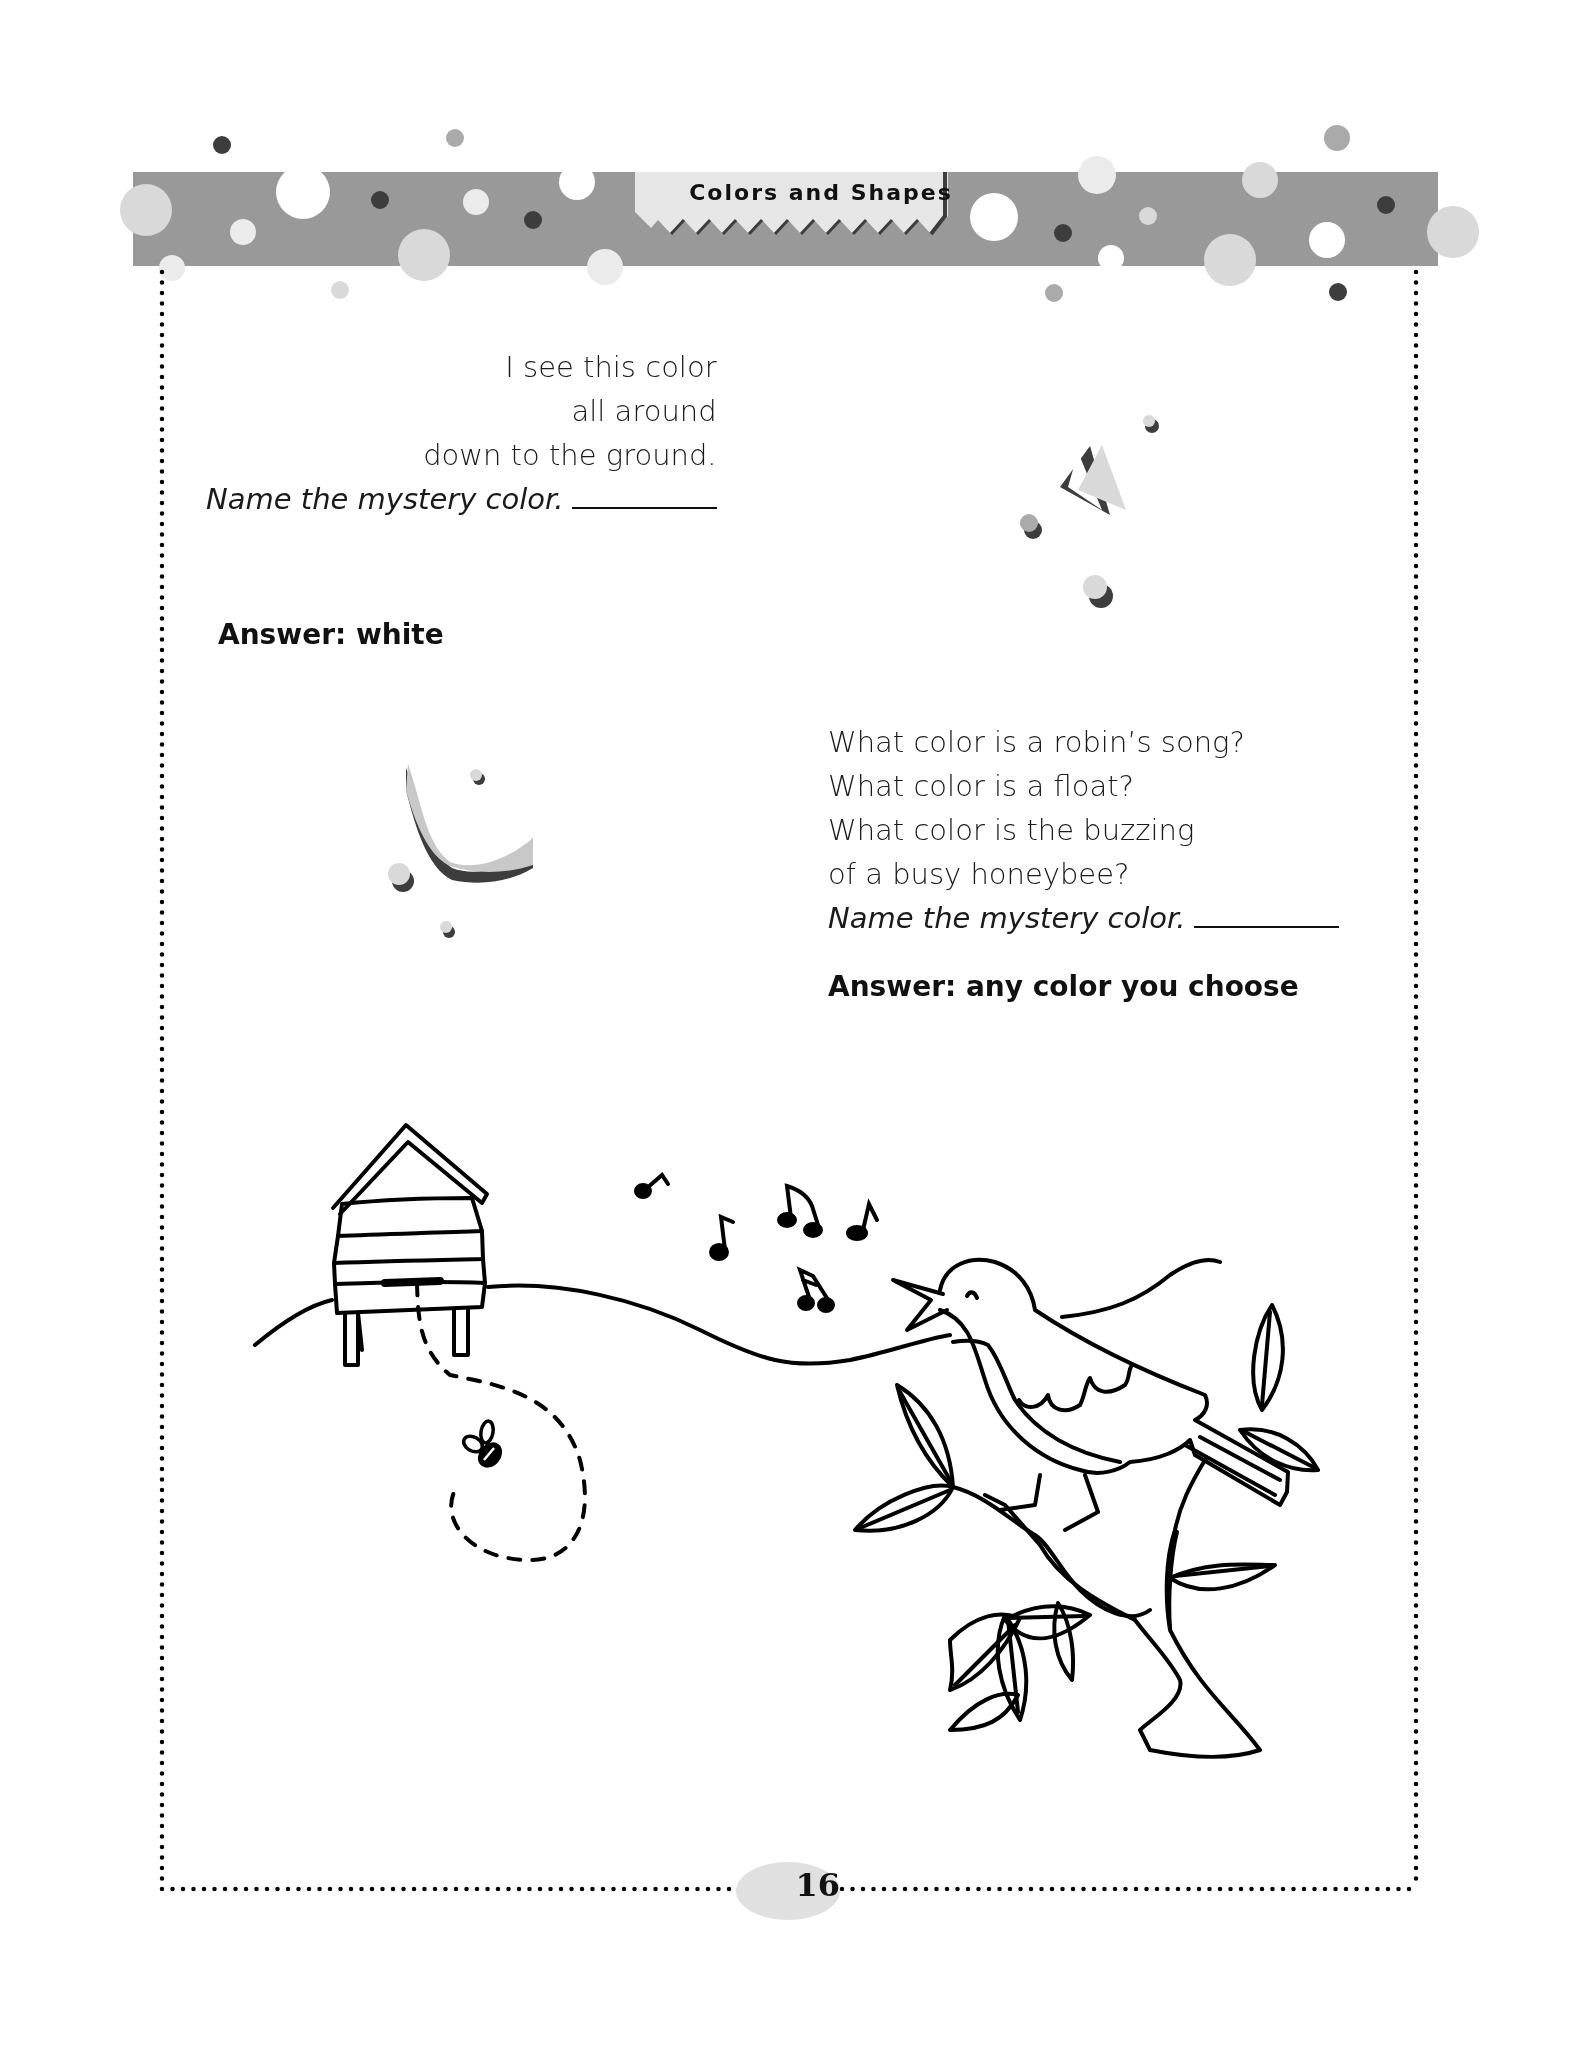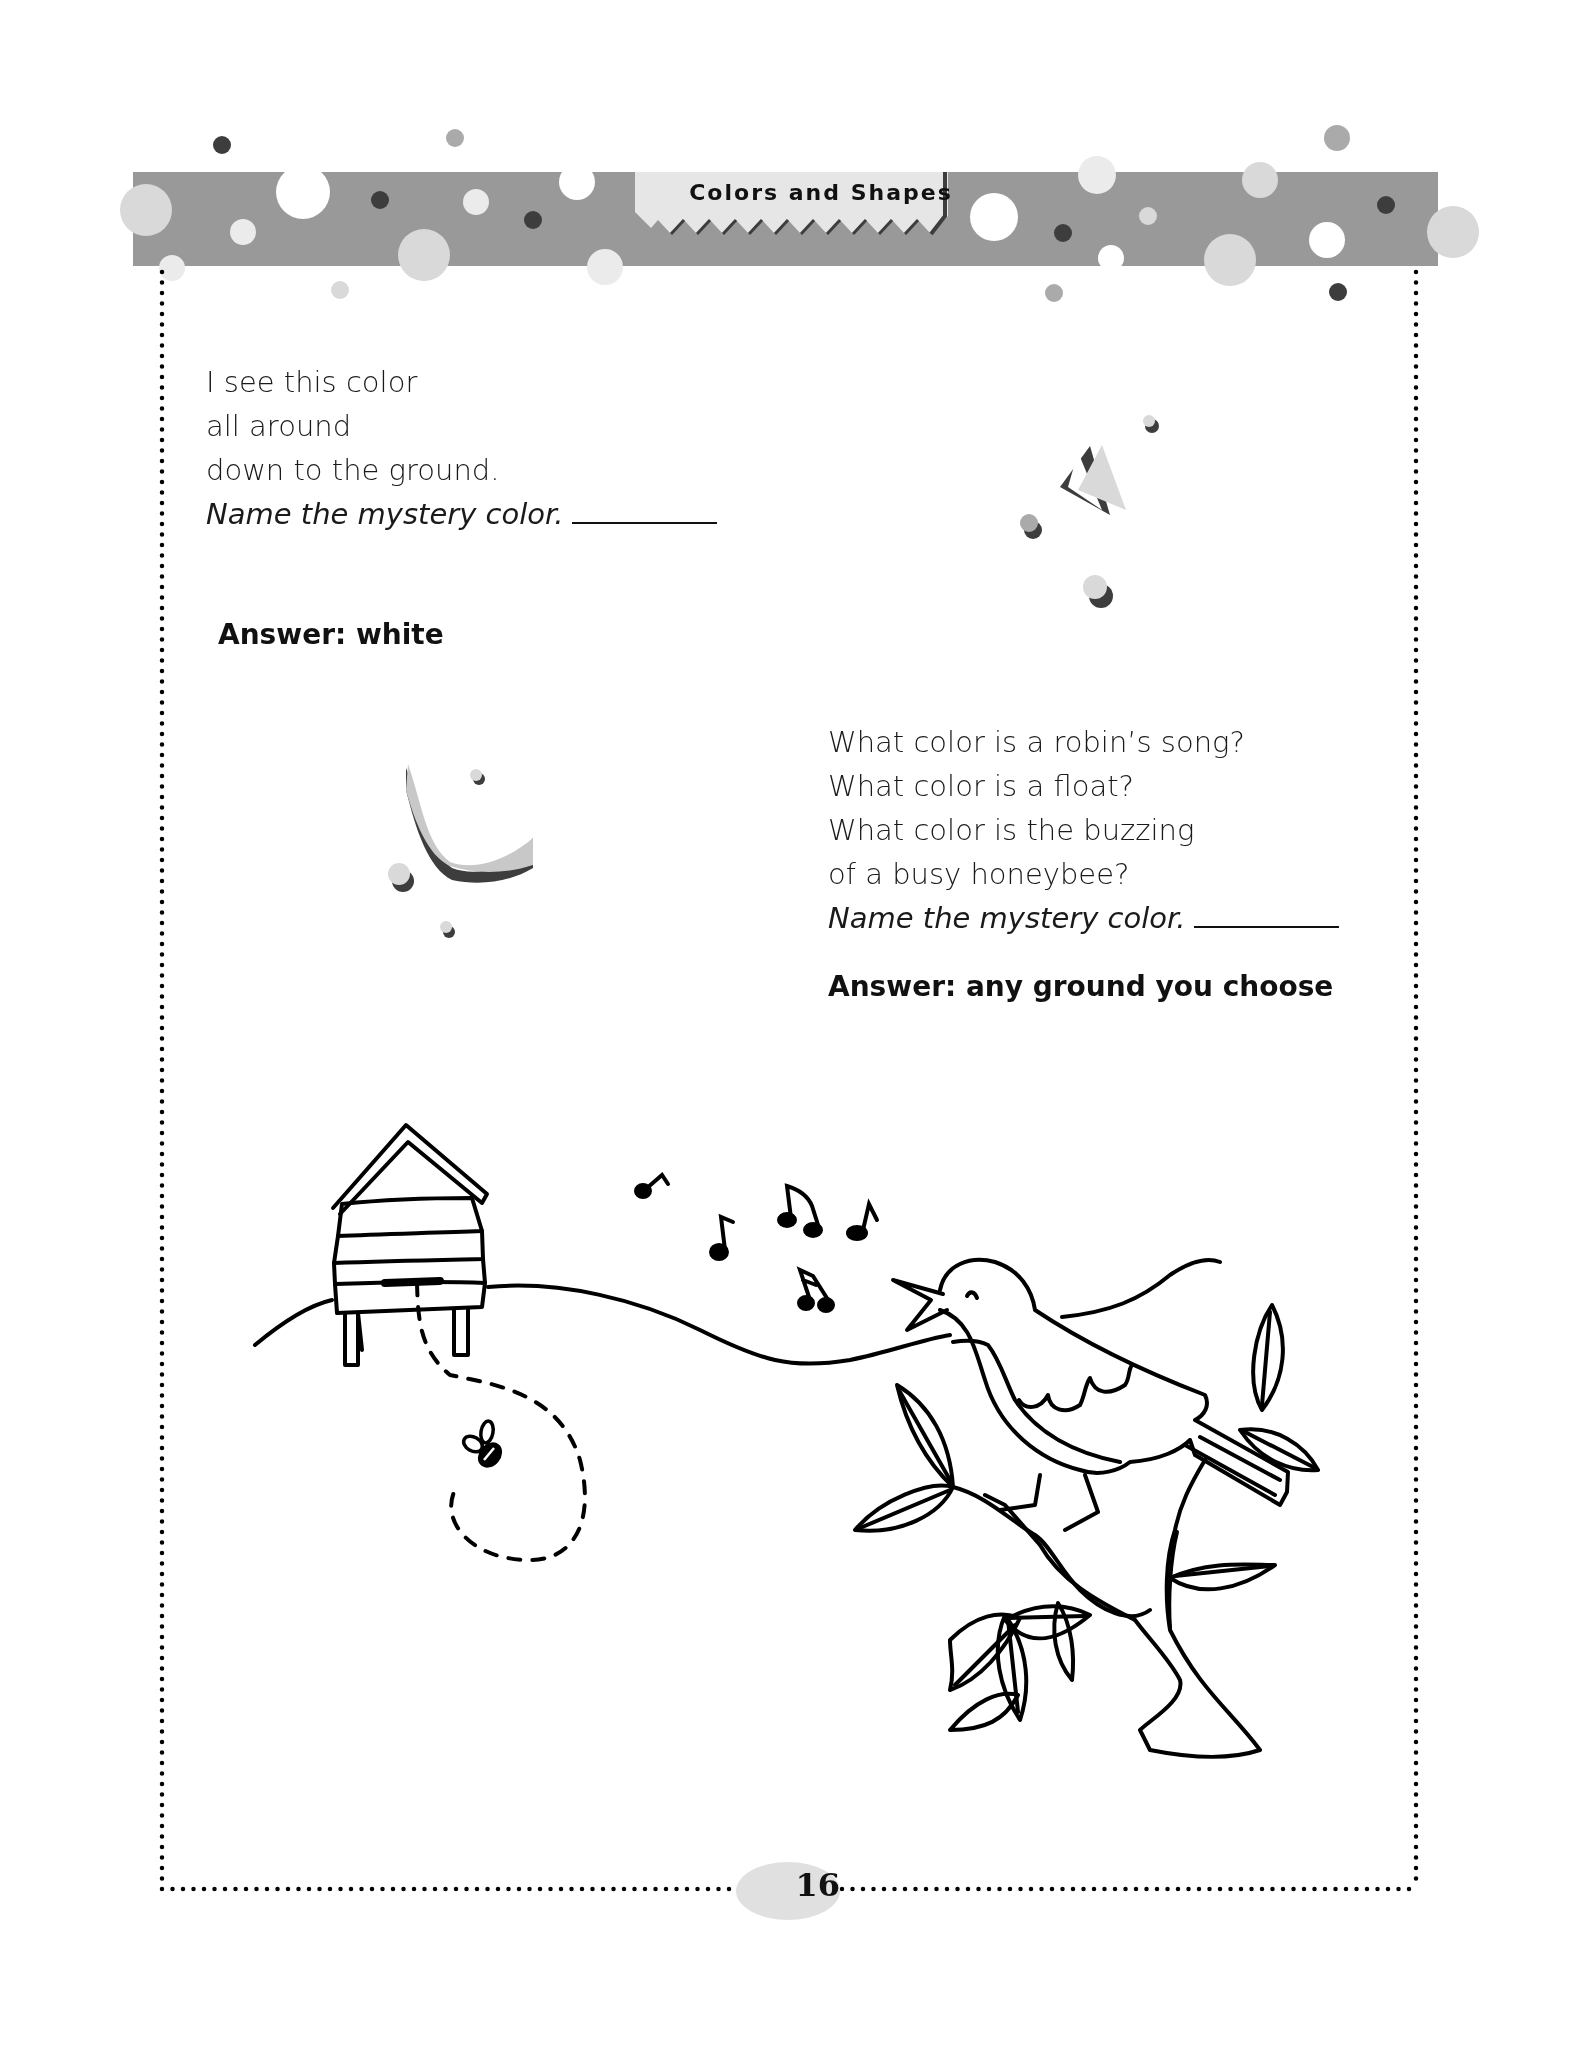--- a/index.html
+++ b/index.html
@@ -7,21 +7,21 @@
   .abs { position: absolute; }
   .banner { left: 133px; top: 172px; width: 1305px; height: 94px; background: #999999; }
   .tab { left: 635px; top: 172px; width: 313px; height: 64px; }
   .tab-title { left: 635px; top: 180px; width: 372px; text-align: center; font-family: "DejaVu Sans", sans-serif; font-weight: bold; font-size: 22px; letter-spacing: 2px; color: #111; }
   .dot { position: absolute; border-radius: 50%; }
   .poem { font-family: "DejaVu Sans", sans-serif; font-size: 29px; line-height: 44px; color: #1a1a1a; font-weight: 300; }
   .poem .line { display: block; white-space: nowrap; }
   .poem .prompt { font-style: italic; }
   .poem .blank { display: inline-block; width: 145px; border-bottom: 2px solid #111; margin-left: 8px; height: 22px; vertical-align: baseline; }
   .answer { font-family: "DejaVu Sans", sans-serif; font-weight: bold; font-size: 28px; color: #111; white-space: nowrap; }
-  .poem1 { left: 206px; top: 360px; }
+  .poem1 { left: 206px; top: 345px; text-align: right; }
   .answer1 { left: 218px; top: 618px; }
   .poem2 { left: 828px; top: 720px; }
   .answer2 { left: 828px; top: 970px; }
   .pagenum-oval { left: 736px; top: 1862px; width: 104px; height: 58px; background: #e0e0e0; border-radius: 50%; }
   .pagenum { left: 736px; top: 1866px; width: 104px; text-align: right; font-family: "DejaVu Serif", serif; font-weight: bold; font-size: 32px; color: #111; }
 </style>
 </head>
 <body>
 
 <div class="abs banner"></div>
@@ -114,21 +114,21 @@
 </div>
 <div class="abs answer answer1">Answer: white</div>
 
 <div class="abs poem poem2">
   <span class="line">What color is a robin’s song?</span>
   <span class="line">What color is a float?</span>
   <span class="line">What color is the buzzing</span>
   <span class="line">of a busy honeybee?</span>
   <span class="line"><span class="prompt">Name the mystery color.</span><span class="blank"></span></span>
 </div>
-<div class="abs answer answer2">Answer: any ground you choose</div>
+<div class="abs answer answer2">Answer: any color you choose</div>
 
 <svg class="abs" style="left:0;top:0;" width="1577" height="2048" viewBox="0 0 1577 2048">
   <g fill="none" stroke="#000" stroke-width="4" stroke-linecap="round" stroke-linejoin="round">
 
     <path d="M255,1345 C285,1320 310,1305 332,1300"></path>
 
     <path d="M488,1287 C560,1280 640,1300 700,1330 C760,1360 790,1370 850,1360 C890,1352 920,1340 950,1335"></path>
 
     <path d="M1062,1317 C1110,1312 1140,1300 1170,1275 C1195,1258 1210,1258 1220,1262"></path>
 

